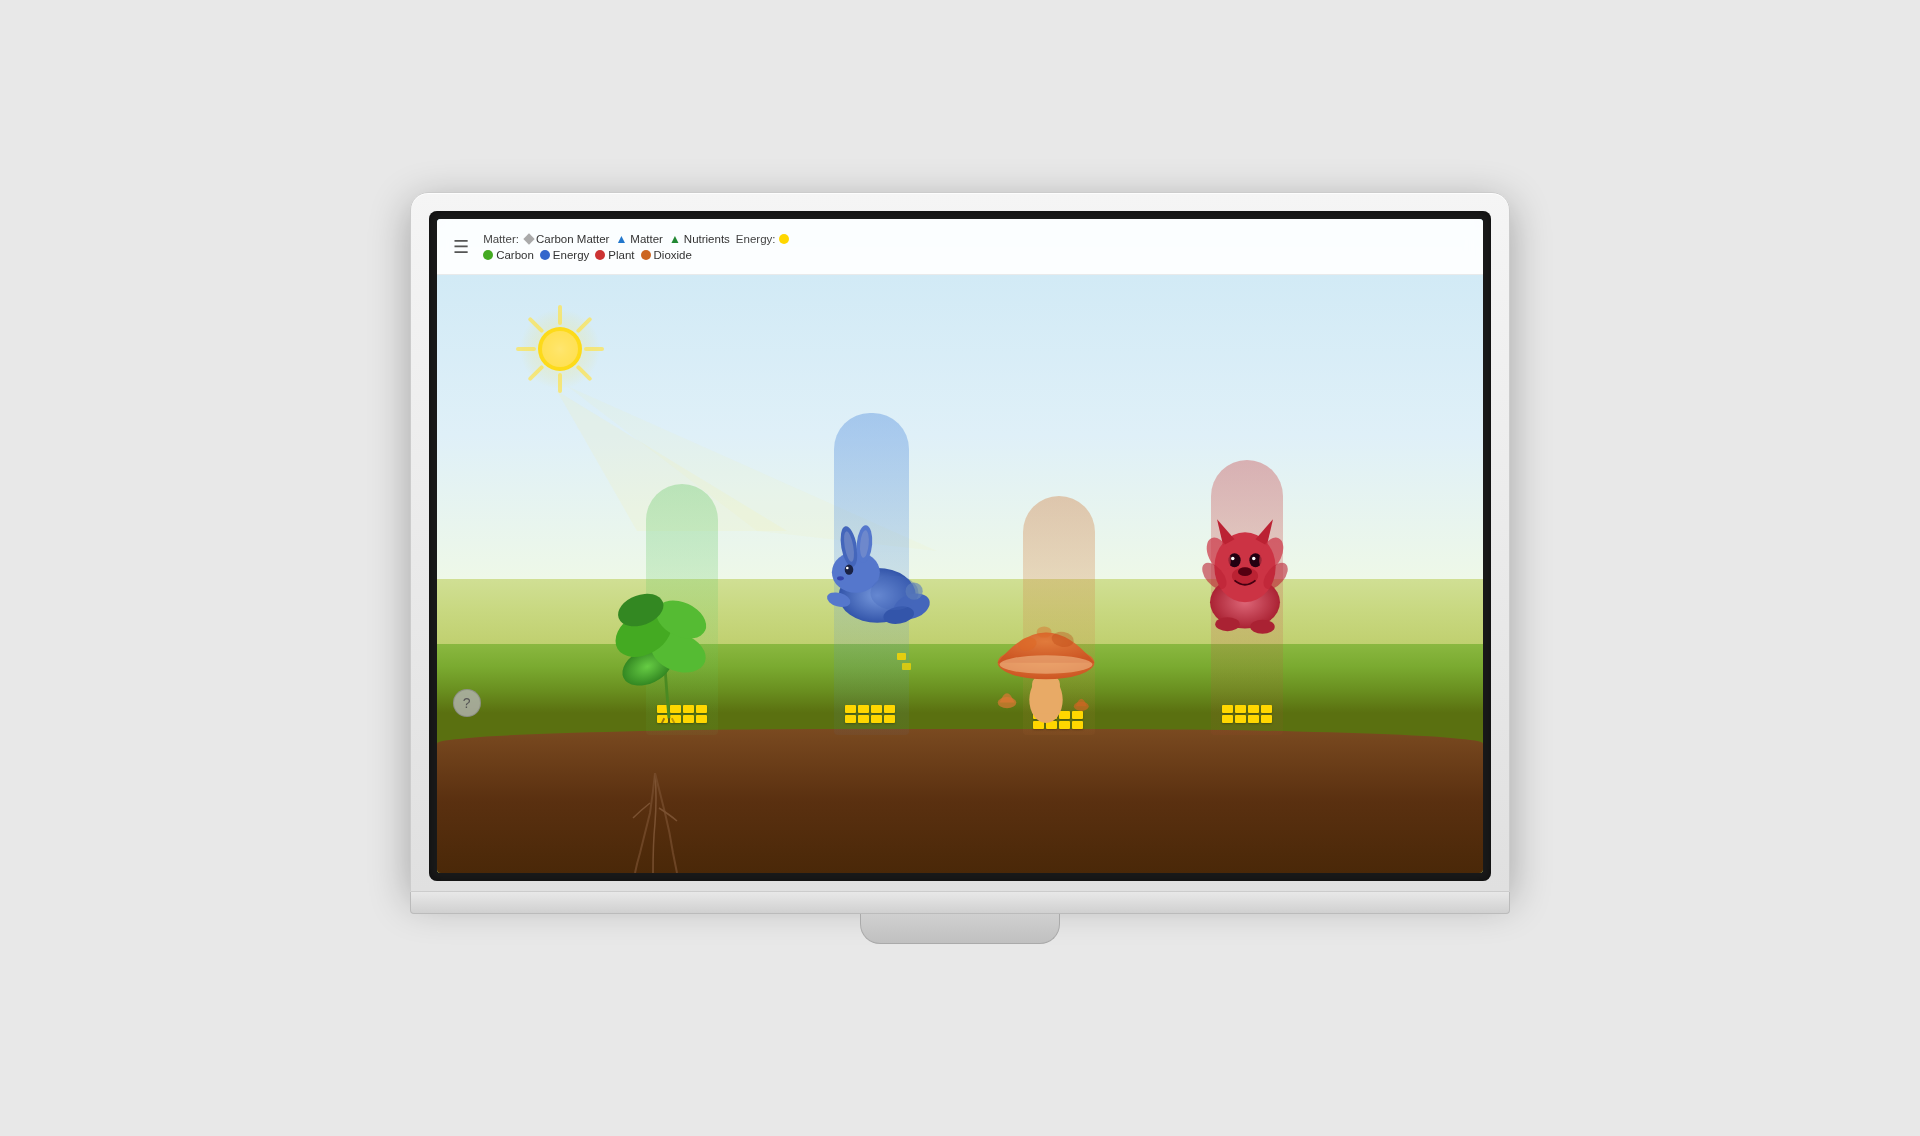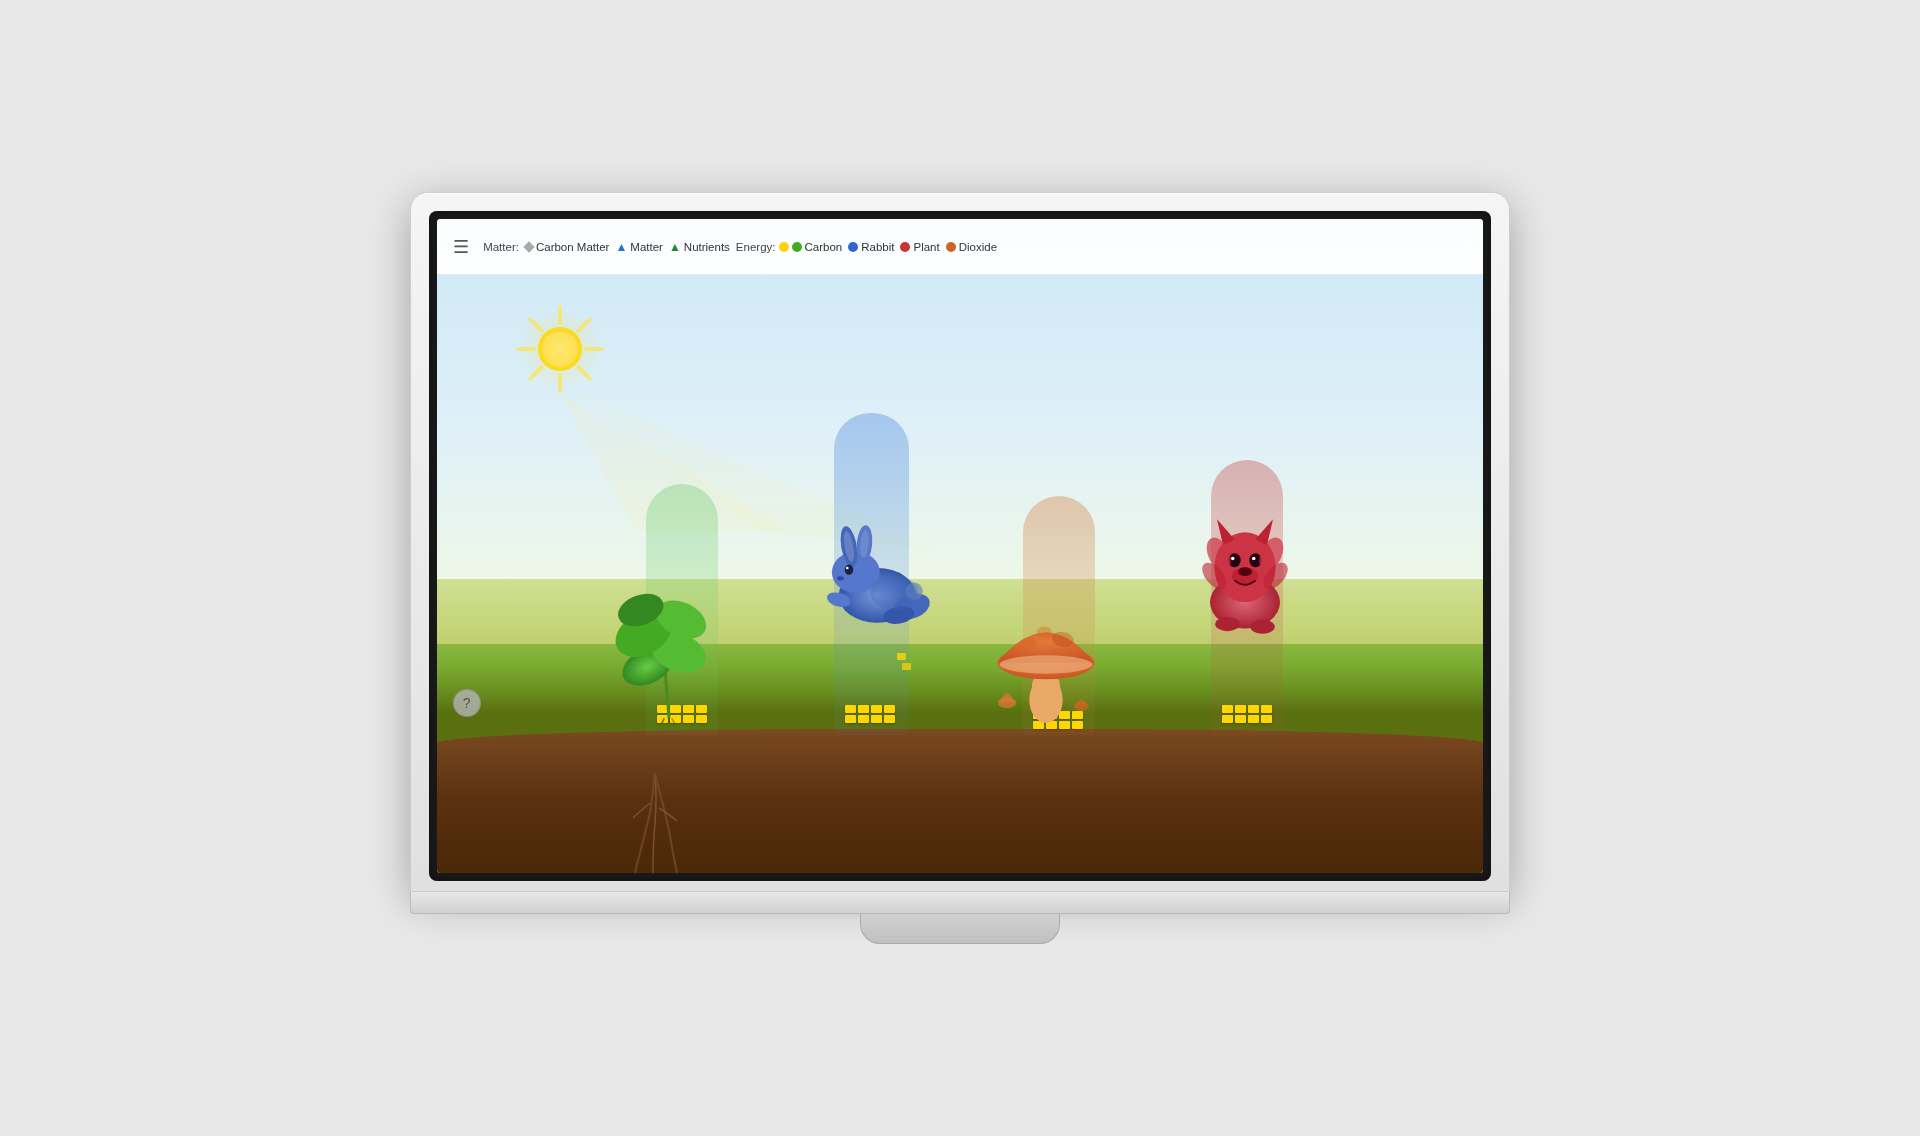--- a/index.html
+++ b/index.html
@@ -110,21 +110,21 @@
 
     .toolbar-hamburger {
       font-size: 18px;
       color: #555;
       cursor: pointer;
       margin-right: 6px;
     }
 
     .legend {
       display: flex;
-      flex-direction: row;
+      flex-direction: column;
       gap: 3px;
       font-size: 11.5px;
       color: #333;
     }
 
     .legend-row {
       display: flex;
       align-items: center;
       gap: 6px;
     }
@@ -331,21 +331,21 @@
                   <span class="dot" style="background:#FFD700;"></span>
                 </span>
               </div>
               <div class="legend-row">
                 <span class="legend-item">
                   <span class="dot" style="background:#44aa22;"></span>
                   <span>Carbon</span>
                 </span>
                 <span class="legend-item">
                   <span class="dot" style="background:#3366cc;"></span>
-                  <span>Rabbit</span>
+                  <span>Energy</span>
                 </span>
                 <span class="legend-item">
                   <span class="dot" style="background:#cc3333;"></span>
                   <span>Plant</span>
                 </span>
                 <span class="legend-item">
                   <span class="dot" style="background:#cc6622;"></span>
                   <span>Dioxide</span>
                 </span>
               </div>

